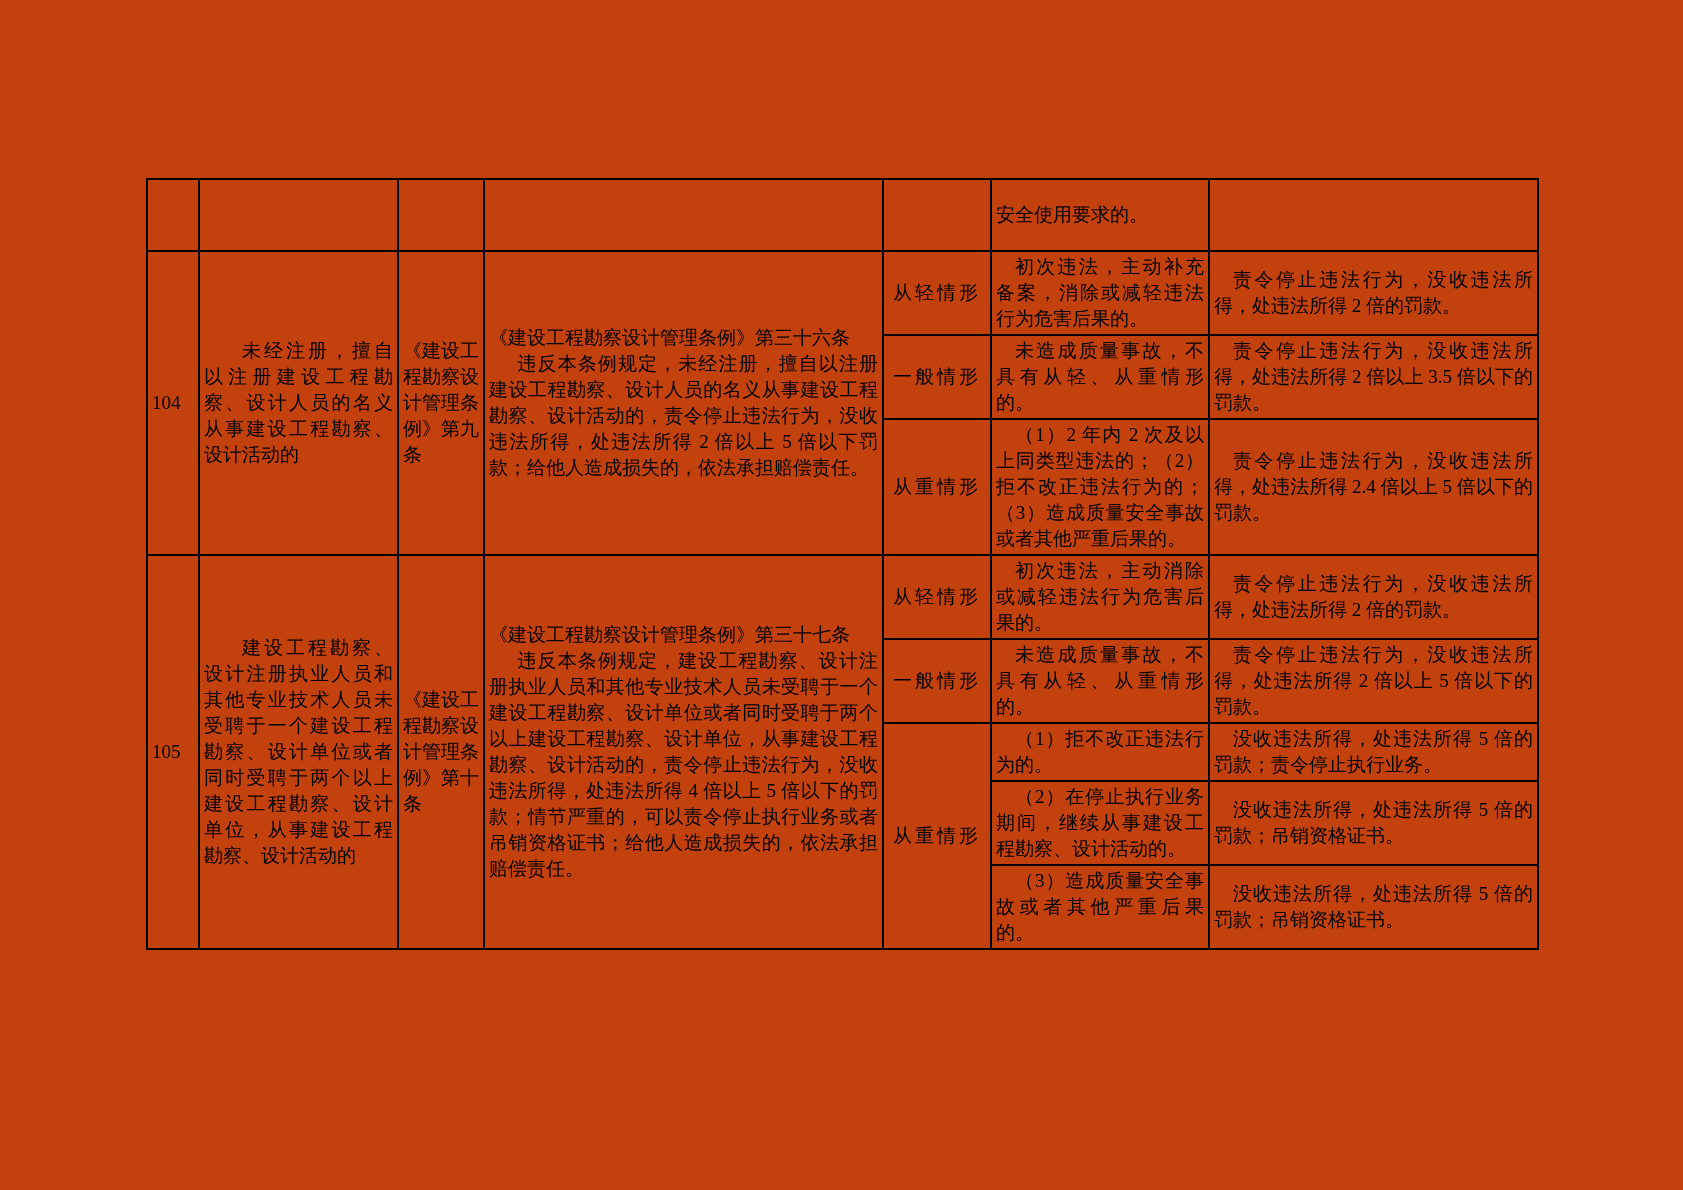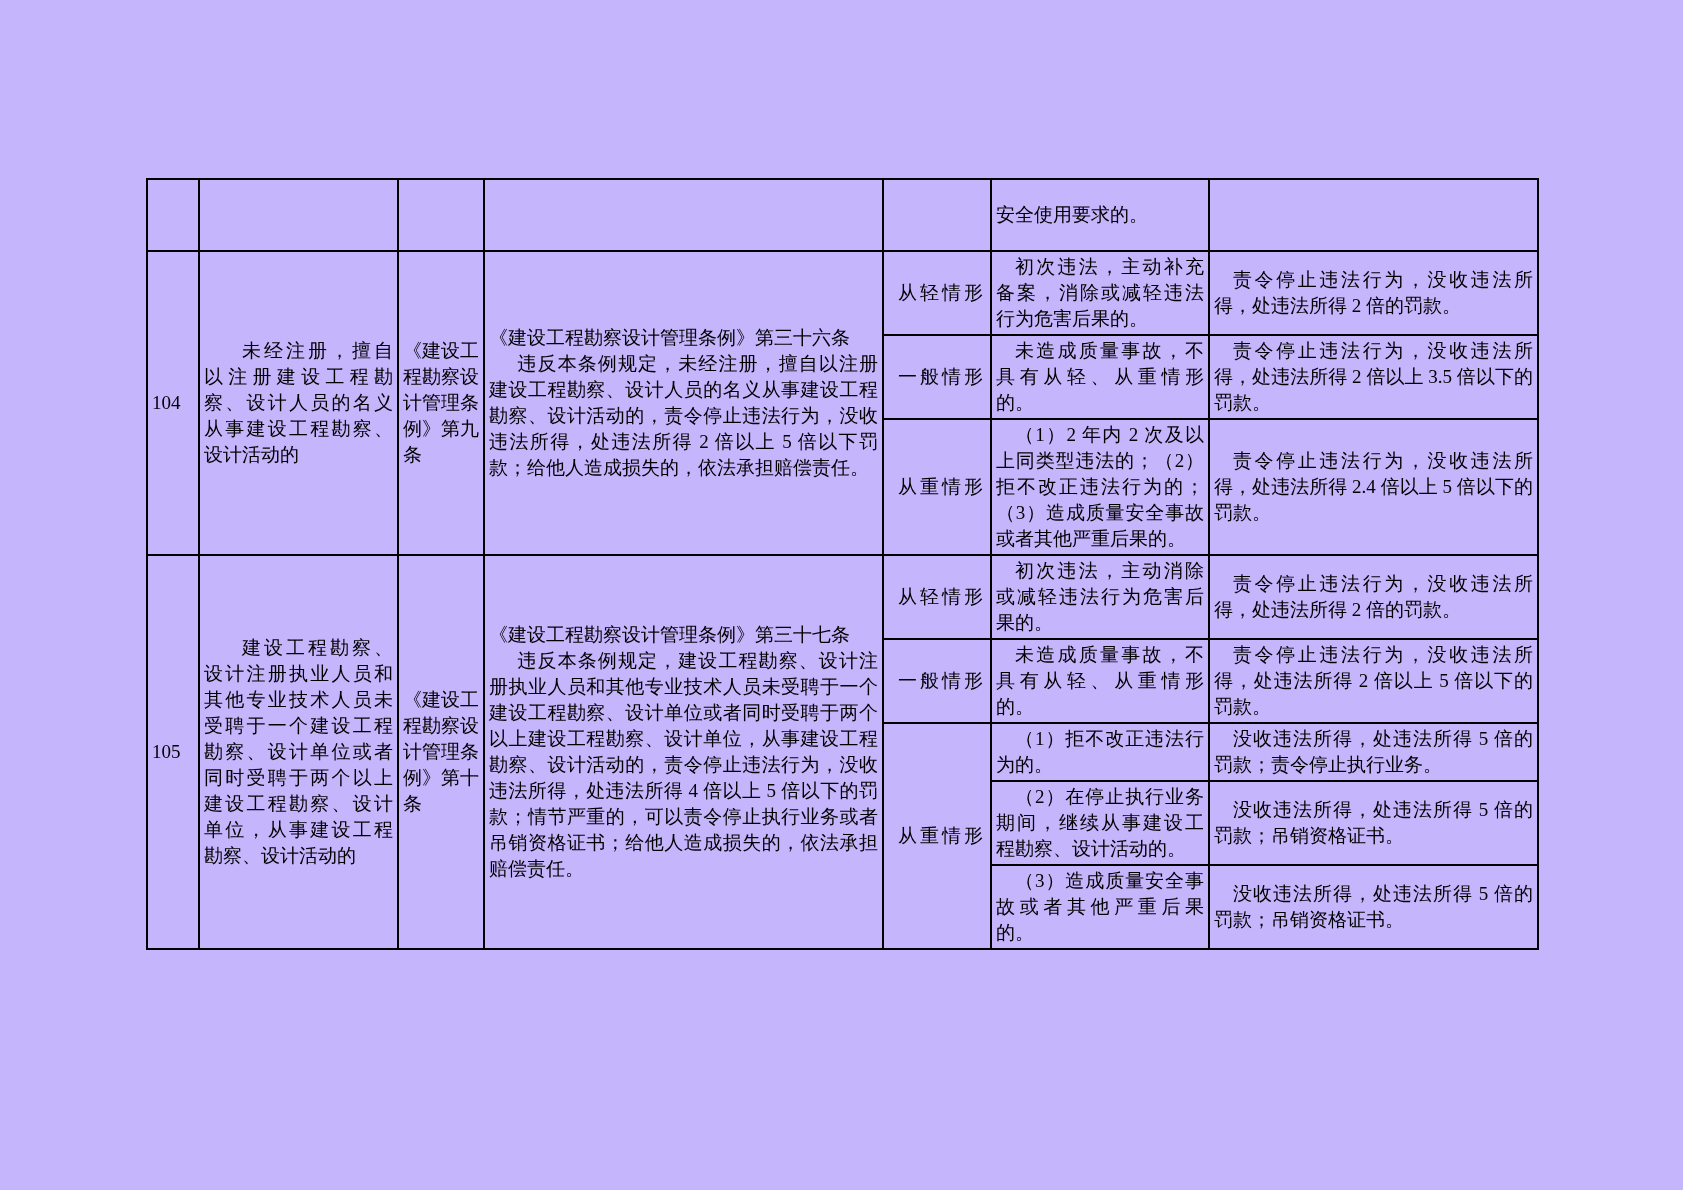--- a/index.html
+++ b/index.html
@@ -6,21 +6,21 @@
     margin: 0;
     padding: 0;
     background: #ffffff;
     font-family: "Liberation Serif", "DejaVu Serif", serif;
     color: #000000;
   }
   .sheet {
     position: relative;
     width: 1683px;
     height: 1190px;
-    background: #c4b5fd;
+    background: #c2410c;
     overflow: hidden;
   }
   table.grid {
     position: absolute;
     left: 146px;
     top: 178px;
     width: 1391px;
     border-collapse: collapse;
     table-layout: fixed;
   }
@@ -31,21 +31,21 @@
     line-height: 26px;
     vertical-align: middle;
     overflow: hidden;
     word-break: break-all;
   }
   td.c-no {
     text-align: left;
     font-size: 20px;
   }
   td.c-type {
-    text-align: right;
+    text-align: center;
     padding: 2px 2px;
     letter-spacing: 3px;
   }
   td.v-top { vertical-align: top; }
   .p {
     margin: 0;
     text-align: justify;
   }
   .t0 { text-indent: 0; }
   .t1 { text-indent: 1em; }

